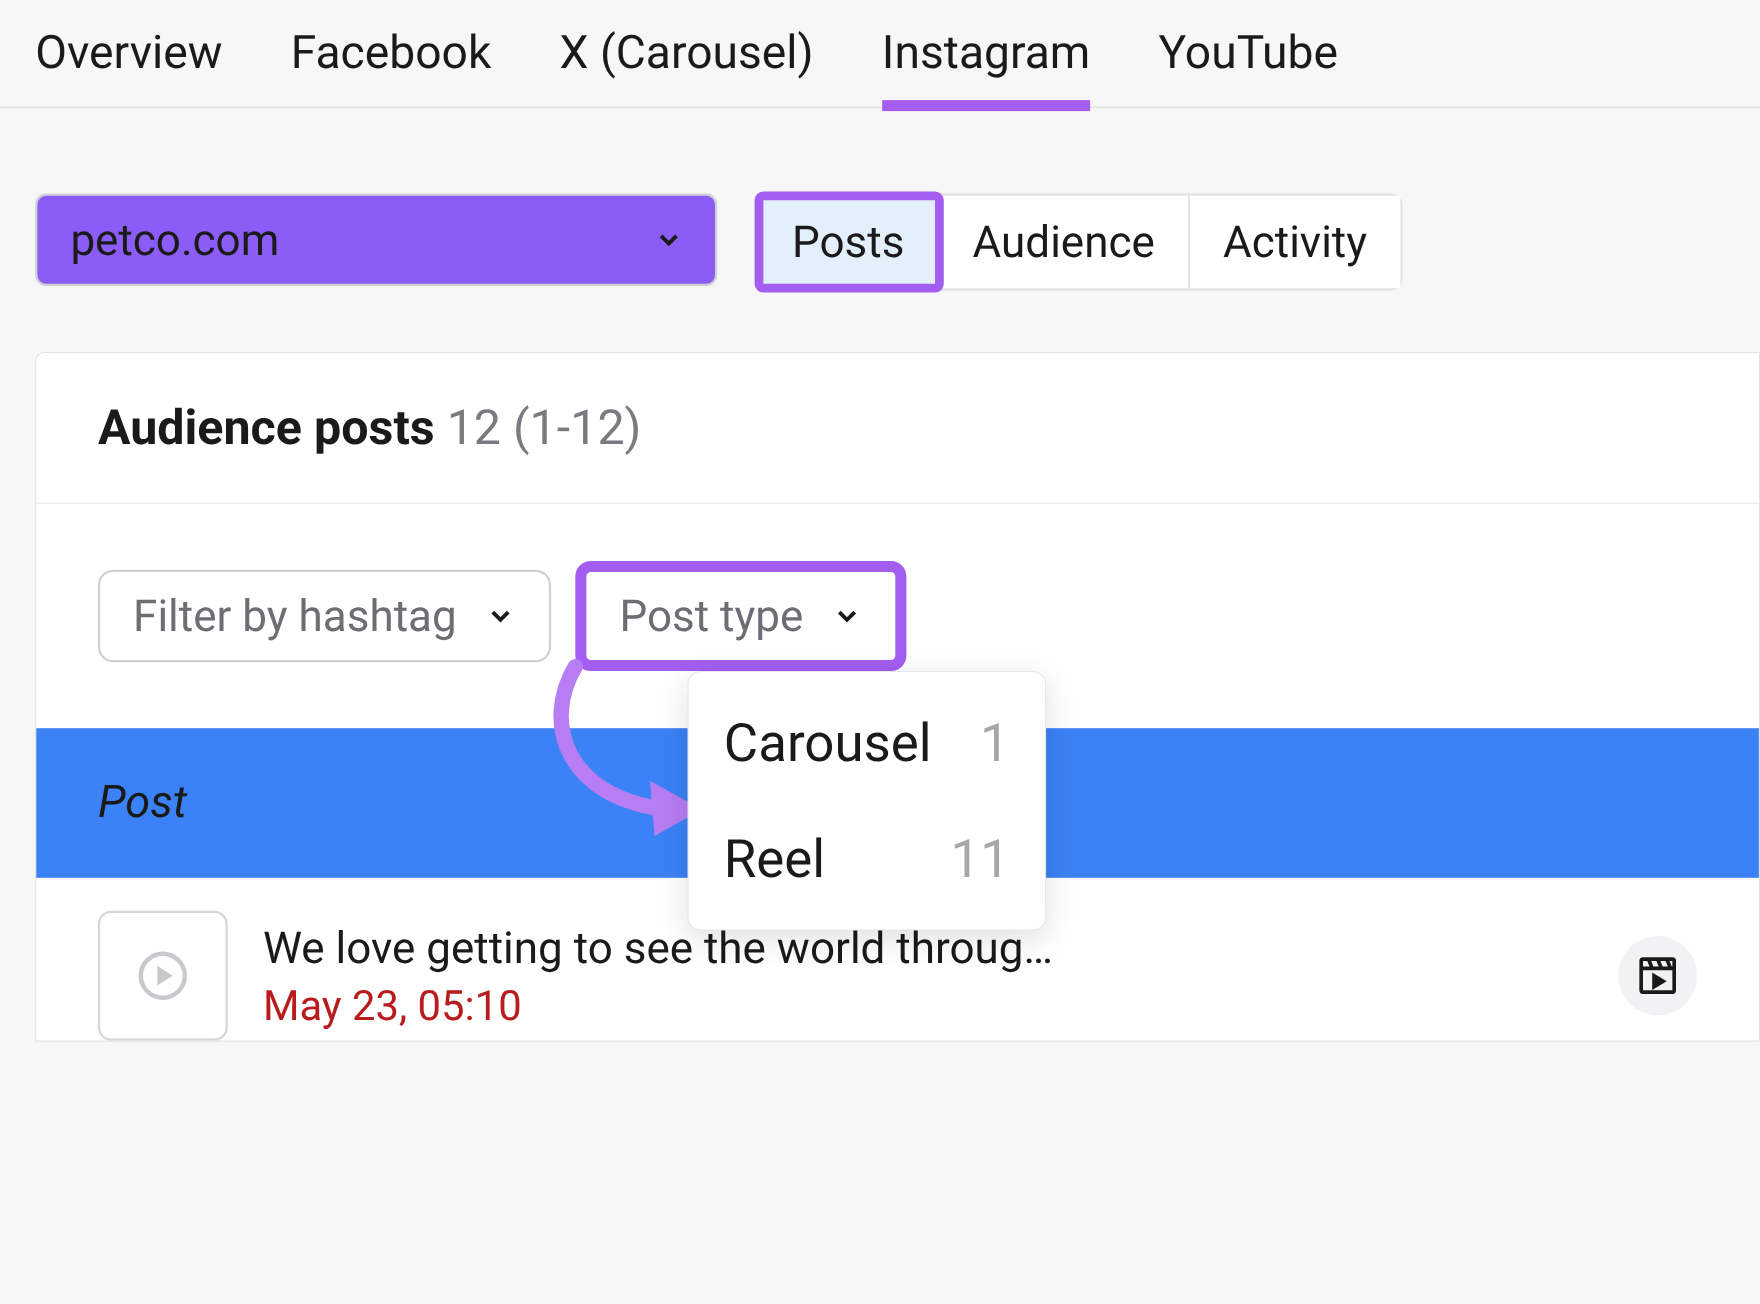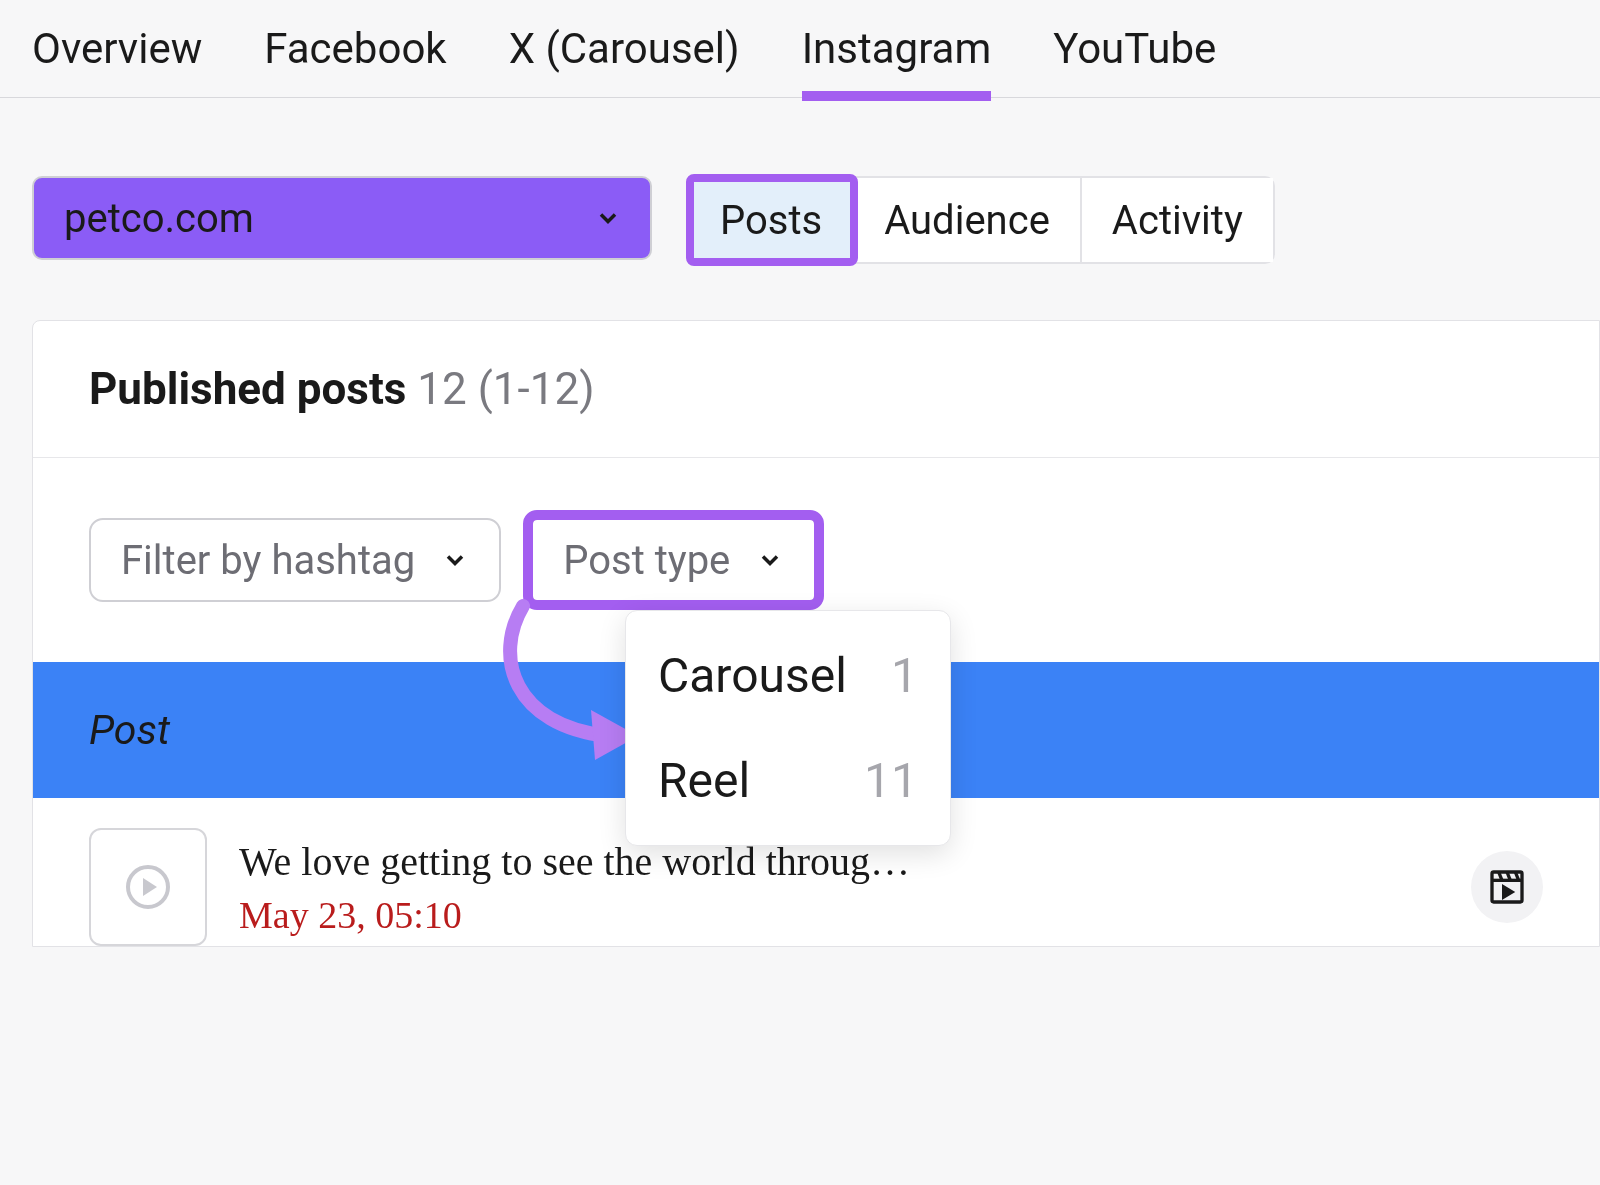--- a/index.html
+++ b/index.html
@@ -163,21 +163,20 @@
     color: #1a1a1a;
     font-style: italic;
   }
 
   
   .post-row {
     display: flex;
     align-items: center;
     padding: 30px 56px 0 56px;
     gap: 32px;
-    font-family: Liberation Serif, serif;
   }
   .thumb {
     width: 118px;
     height: 118px;
     border: 2px solid #d6d6da;
     border-radius: 12px;
     display: flex;
     align-items: center;
     justify-content: center;
     flex-shrink: 0;
@@ -263,21 +262,21 @@
   </div>
   <div class="subtabs">
     <div class="subtab active">Posts</div>
     <div class="subtab">Audience</div>
     <div class="subtab">Activity</div>
   </div>
 </div>
 
 <div class="panel">
   <div class="panel-header">
-    <span class="bold">Published posts</span>
+    <span class="bold">Audience posts</span>
     <span class="muted"> </span><span class="muted">12 (1-12)</span>
   </div>
 
   <div class="filters">
     <div class="filter-pill">
       <span>Filter by hashtag</span>
       <svg class="chevron" viewBox="0 0 24 24" fill="none" stroke="#1a1a1a" stroke-width="3">
           <polyline points="6 9 12 15 18 9"></polyline>
         </svg>
     </div>

